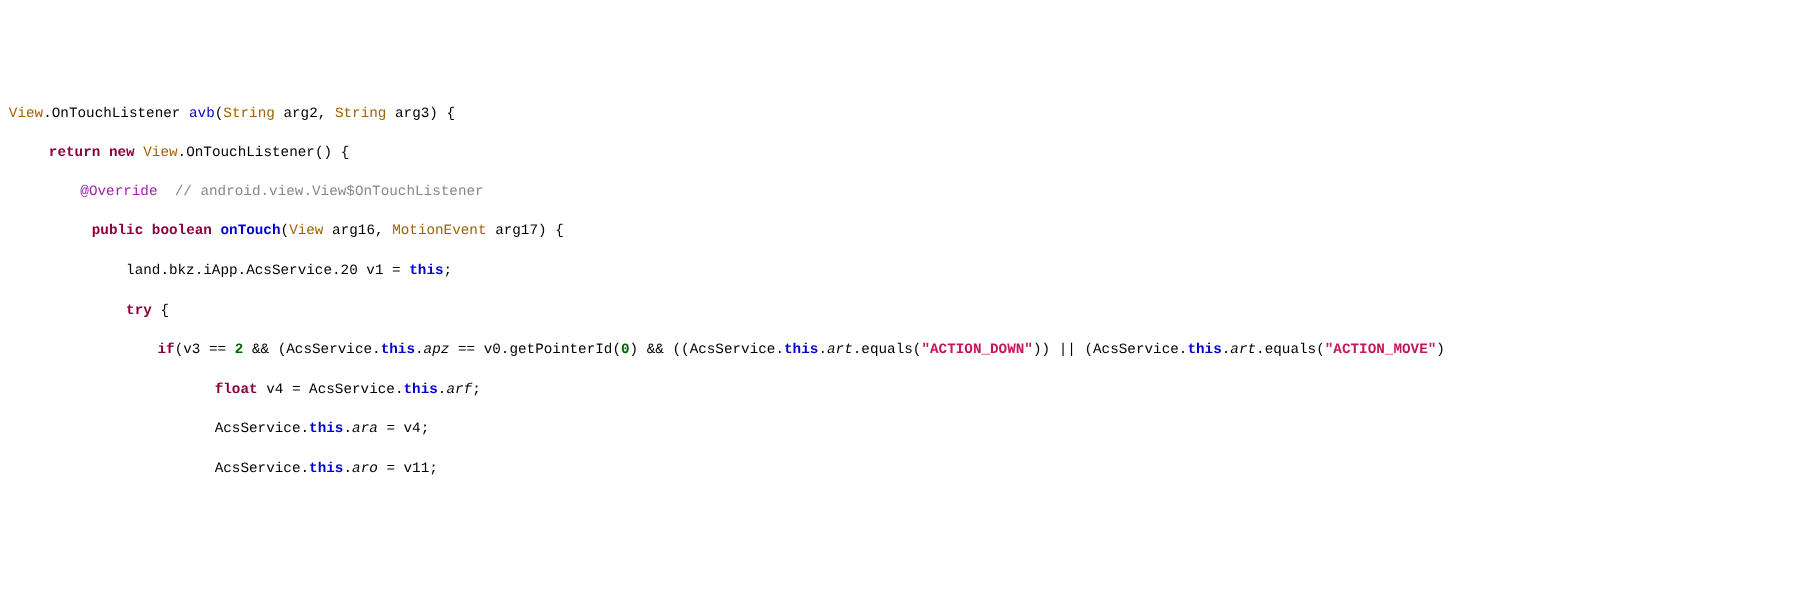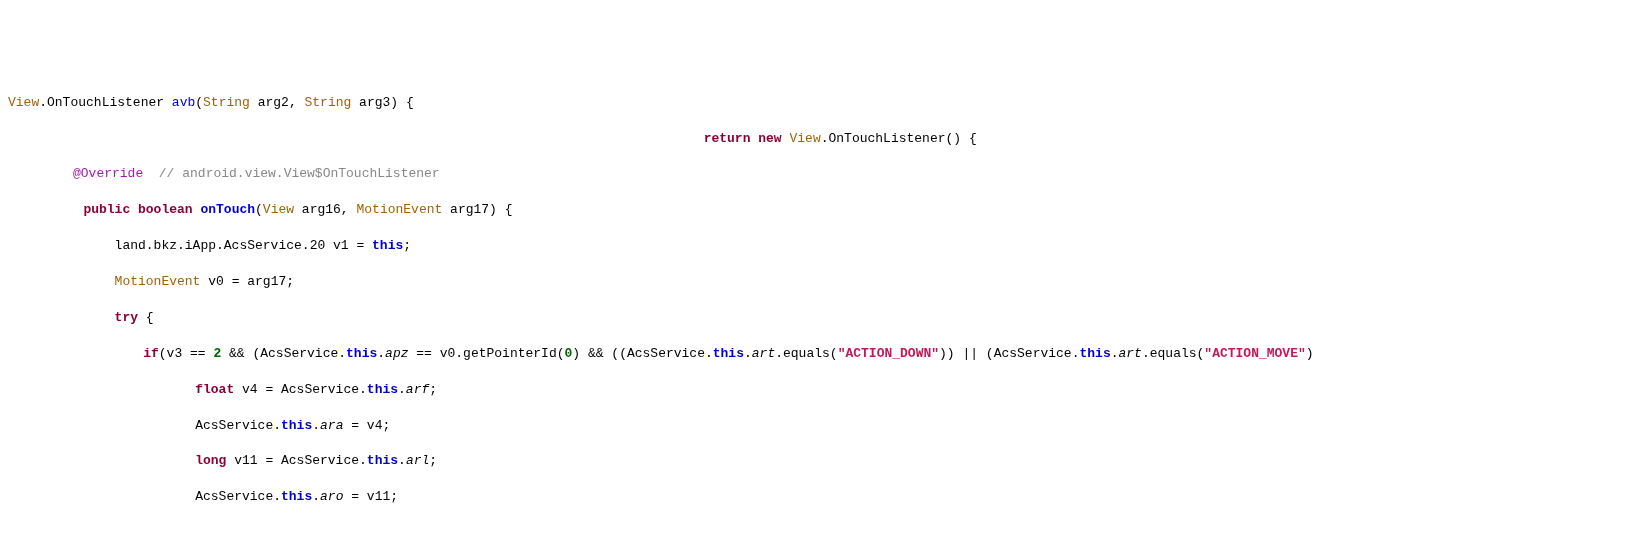--- a/index.html
+++ b/index.html
@@ -18,44 +18,42 @@
   .type { color: #a16207; }                         
   .func { color: #0000d0; font-family: Liberation Mono, monospace; }                         
   .fld  { color: #000; font-style: italic; text-align: right; }        
   .cmt  { color: #888; }                            
   .str  { color: #c2185b; font-weight: bold; }      
   .num  { color: #006400; font-weight: bold; }      
   .ann  { color: #a21caf; }
 
   
   .d0 { padding-left: 0; }
-  .d1 { padding-left: 2.8em; text-align: center; }
+  .d1 { padding-left: 2.8em; }
   .d2 { padding-left: 5.0em; }
   .d3 { padding-left: 5.8em; }
   .d4 { padding-left: 8.2em; }
   .d5 { padding-left: 10.4em; }
   .d7 { padding-left: 14.4em; }
 </style>
 </head>
 <body>
 
 
 
 <div>
 <div class="d0"><span class="type">View</span><span>.OnTouchListener </span><span class="func">avb</span><span>(</span><span class="type">String</span><span> arg2, </span><span class="type">String</span><span> arg3) {</span></div>
 <div class="d1"><span class="kw">return new </span><span class="type">View</span><span>.OnTouchListener() {</span></div>
 <div class="d2"><span class="ann">@Override</span><span class="cmt">  // android.view.View$OnTouchListener</span></div>
 <div class="d3"><span class="kw">public boolean </span><span class="func" style="font-weight:bold">onTouch</span><span>(</span><span class="type">View</span><span> arg16, </span><span class="type">MotionEvent</span><span> arg17) {</span></div>
 <div class="d4"><span>land.bkz.iApp.AcsService.20 v1 = </span><span class="kw2">this</span><span>;</span></div>
-<div class="d4"><span class="type">MotionEvent</span><span> v0 = arg17;</span></div>
 <div class="d4"><span class="kw">try</span><span> {</span></div>
 <div class="d5"><span class="kw">if</span><span>(v3 == </span><span class="num">2</span><span> &amp;&amp; (AcsService.</span><span class="kw2">this</span><span>.</span><span class="fld">apz</span><span> == v0.getPointerId(</span><span class="num">0</span><span>) &amp;&amp; ((AcsService.</span><span class="kw2">this</span><span>.</span><span class="fld">art</span><span>.equals(</span><span class="str">"ACTION_DOWN"</span><span>)) || (AcsService.</span><span class="kw2">this</span><span>.</span><span class="fld">art</span><span>.equals(</span><span class="str">"ACTION_MOVE"</span><span>)</span></div>
 <div class="d7"><span class="kw">float</span><span> v4 = AcsService.</span><span class="kw2">this</span><span>.</span><span class="fld">arf</span><span>;</span></div>
 <div class="d7"><span>AcsService.</span><span class="kw2">this</span><span>.</span><span class="fld">ara</span><span> = v4;</span></div>
-<div class="d7"><span class="kw">long</span><span> v11 = AcsService.</span><span class="kw2">this</span><span>.</span><span class="fld">arl</span><span>;</span></div>
 <div class="d7"><span>AcsService.</span><span class="kw2">this</span><span>.</span><span class="fld">aro</span><span> = v11;</span></div>
 
 
 
 
 
 
 
 
 

